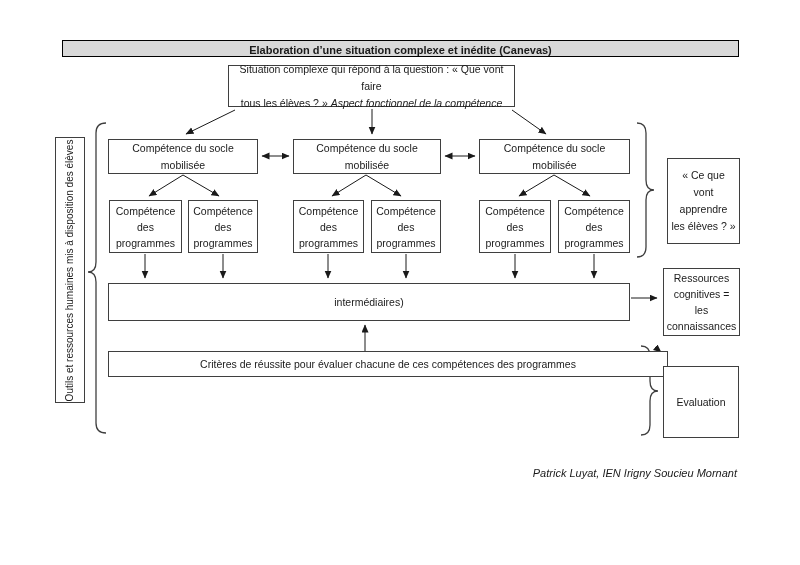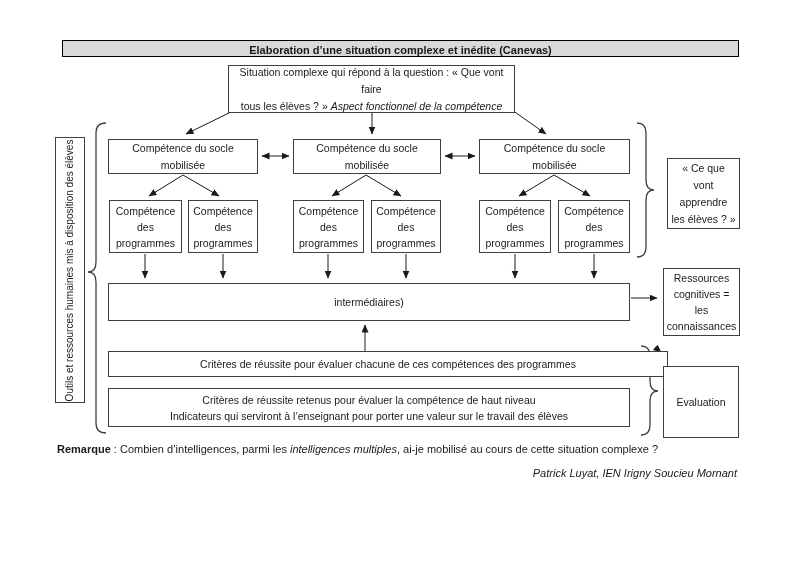--- a/index.html
+++ b/index.html
@@ -69,21 +69,21 @@
       <path d="M106,123 Q96,123 96,133 L96,262 Q96,272 88,272 Q96,272 96,282 L96,423 Q96,433 106,433"></path>
       <path d="M637,123 Q646,123 646,133 L646,180 Q646,190 654,190 Q646,190 646,200 L646,247 Q646,257 637,257"></path>
       <path d="M641,346 Q650,346 650,356 L650,381 Q650,391 658,391 Q650,391 650,401 L650,425 Q650,435 641,435"></path>
     </g>
   </svg>
 
   <div class="title-bar" style="left:62px;top:40px;width:677px;height:17px;">
     <span>Elaboration d’une situation complexe et inédite (Canevas)</span>
   </div>
 
-  <div class="box" style="left:228px;top:65px;width:287px;height:48px;">
+  <div class="box" style="left:228px;top:65px;width:287px;height:42px;">
     <div>Situation complexe qui répond à la question : « Que vont faire</div>
     <div><span>tous les élèves ? » </span><span class="italic">Aspect fonctionnel de la compétence</span></div>
   </div>
 
   <div class="box" style="left:108px;top:139px;width:150px;height:35px;">
     <div>Compétence du socle</div>
     <div>mobilisée</div>
   </div>
   <div class="box" style="left:293px;top:139px;width:148px;height:35px;">
     <div>Compétence du socle</div>
@@ -125,48 +125,41 @@
     <div>programmes</div>
   </div>
 
   <div class="box" style="left:108px;top:283px;width:522px;height:38px;">
     <div>intermédiaires)</div>
   </div>
 
   <div class="box" style="left:108px;top:351px;width:560px;height:26px;">
     <div>Critères de réussite pour évaluer chacune de ces compétences des programmes</div>
   </div>
-  <div class="box tight" style="left:108px;top:388px;width:522px;height:39px;">
-    <div>Critères de réussite retenus pour évaluer la compétence de haut niveau</div>
-    <div>Indicateurs qui serviront à l’enseignant pour porter une valeur sur le travail des élèves</div>
-  </div>
 
   <div class="box vbox" style="left:55px;top:137px;width:30px;height:266px;">
     <span class="vtext">Outils et ressources humaines mis à disposition des élèves</span>
   </div>
 
-  <div class="box" style="left:667px;top:158px;width:73px;height:71px;">
+  <div class="box" style="left:667px;top:158px;width:73px;height:86px;">
     <div>« Ce que</div>
     <div>vont</div>
     <div>apprendre</div>
     <div>les élèves ? »</div>
   </div>
 
   <div class="box tight" style="left:663px;top:268px;width:77px;height:68px;">
     <div>Ressources</div>
     <div>cognitives =</div>
     <div>les</div>
     <div>connaissances</div>
   </div>
 
   <div class="box" style="left:663px;top:354px;width:76px;height:72px;margin-top:12px;">
     <div>Evaluation</div>
   </div>
 
-  <div class="note" style="left:57px;top:443px;width:700px;">
-    <b>Remarque</b><span> : Combien d’intelligences, parmi les </span><span class="italic">intelligences multiples</span><span>, ai-je mobilisé au cours de cette situation complexe ?</span>
-  </div>
 
   <div class="sig" style="left:437px;top:467px;width:300px;">
     <span>Patrick Luyat, IEN Irigny Soucieu Mornant</span>
   </div>
 
 </div>
 
 </body></html>

